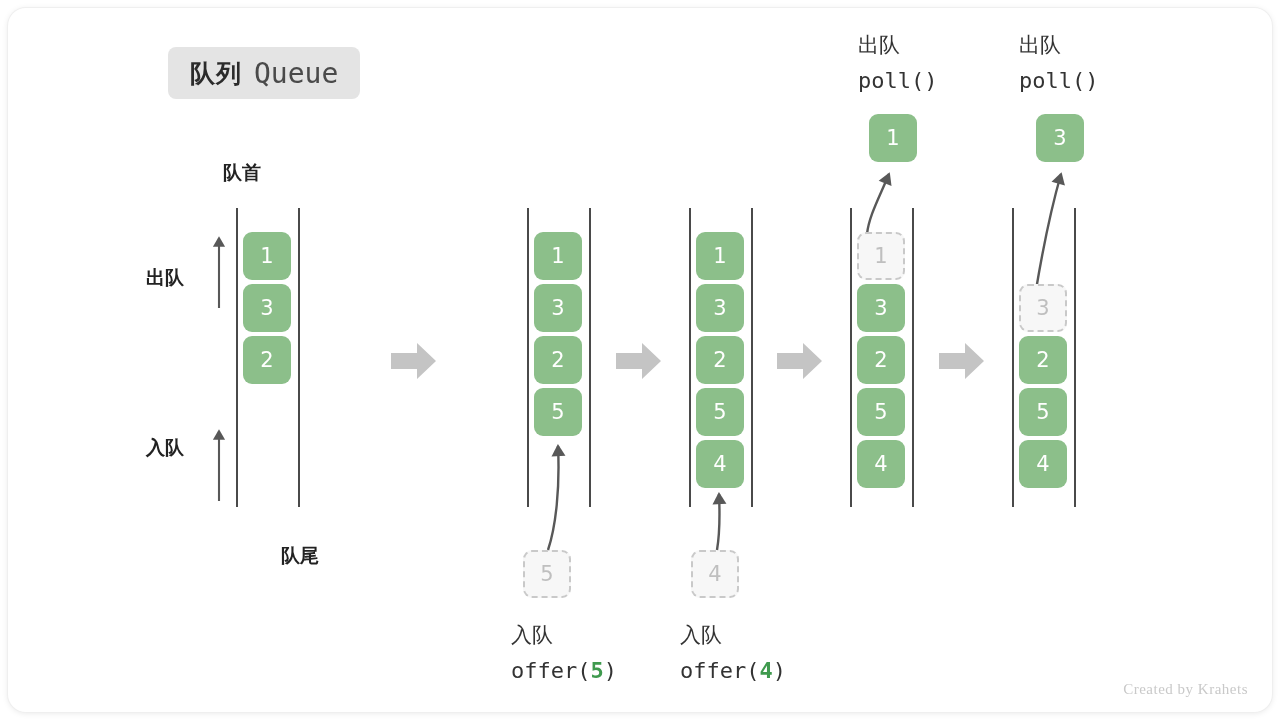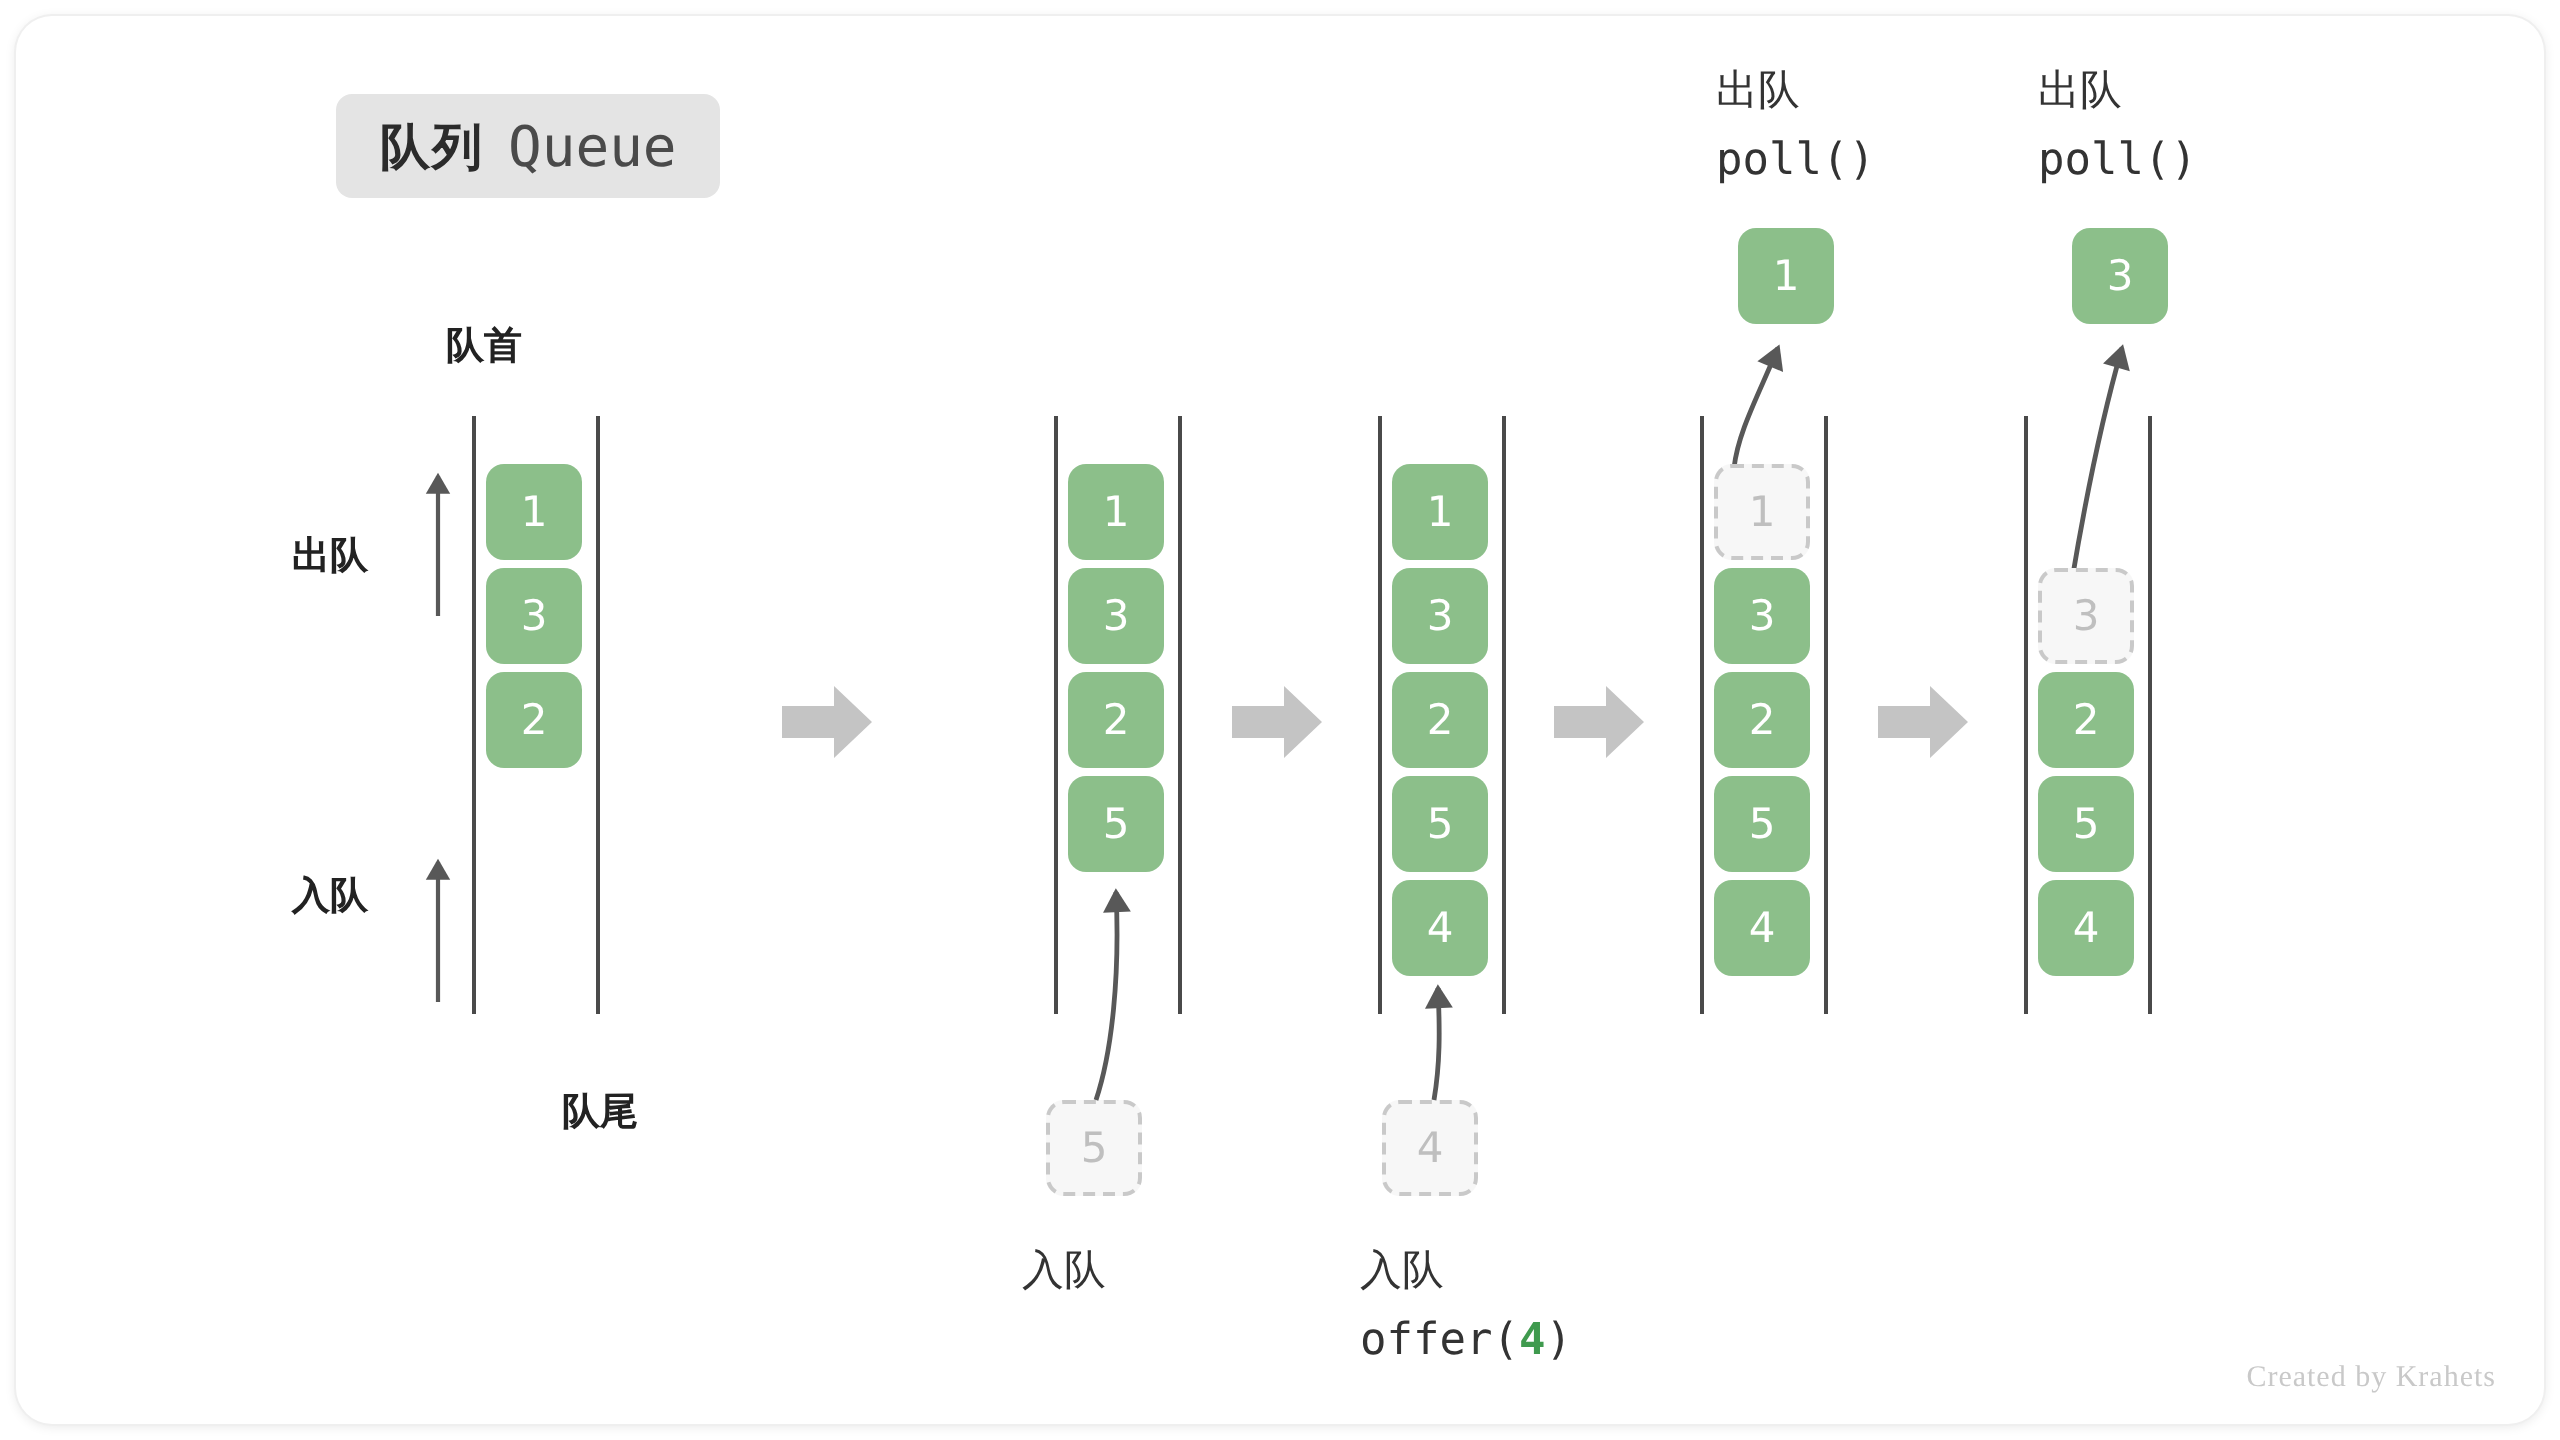--- a/index.html
+++ b/index.html
@@ -142,20 +142,21 @@
   <div class="box" style="left:534px;top:232px;">1</div>
   <div class="box" style="left:534px;top:284px;">3</div>
   <div class="box" style="left:534px;top:336px;">2</div>
   <div class="box" style="left:534px;top:388px;">5</div>
   <div class="box ghost" style="left:523px;top:550px;">5</div>
   <svg class="motion" style="left:520px;top:430px;width:70px;height:125px;" viewBox="0 0 70 125">
     <path d="M28,120 C36,96 40,58 38,16" stroke="#585858" stroke-width="2.4" fill="none" marker-end="url(#ah-thin)"></path>
   </svg>
   <div class="oplab" style="left:511px;top:618px;">
     <span class="cn">入队</span>
+    <span class="code"><span>offer(</span><span class="arg">5</span><span>)</span></span>
   </div>
 
   <svg class="steparrow" style="left:616px;top:341px;" viewBox="0 0 46 40">
     <path d="M0,12 L26,12 L26,2 L45,20 L26,38 L26,28 L0,28 Z" fill="#c4c4c4"></path>
   </svg>
 
   <div class="rail" style="left:689px;top:208px;height:299px;"></div>
   <div class="rail" style="left:751px;top:208px;height:299px;"></div>
   <div class="box" style="left:696px;top:232px;">1</div>
   <div class="box" style="left:696px;top:284px;">3</div>

